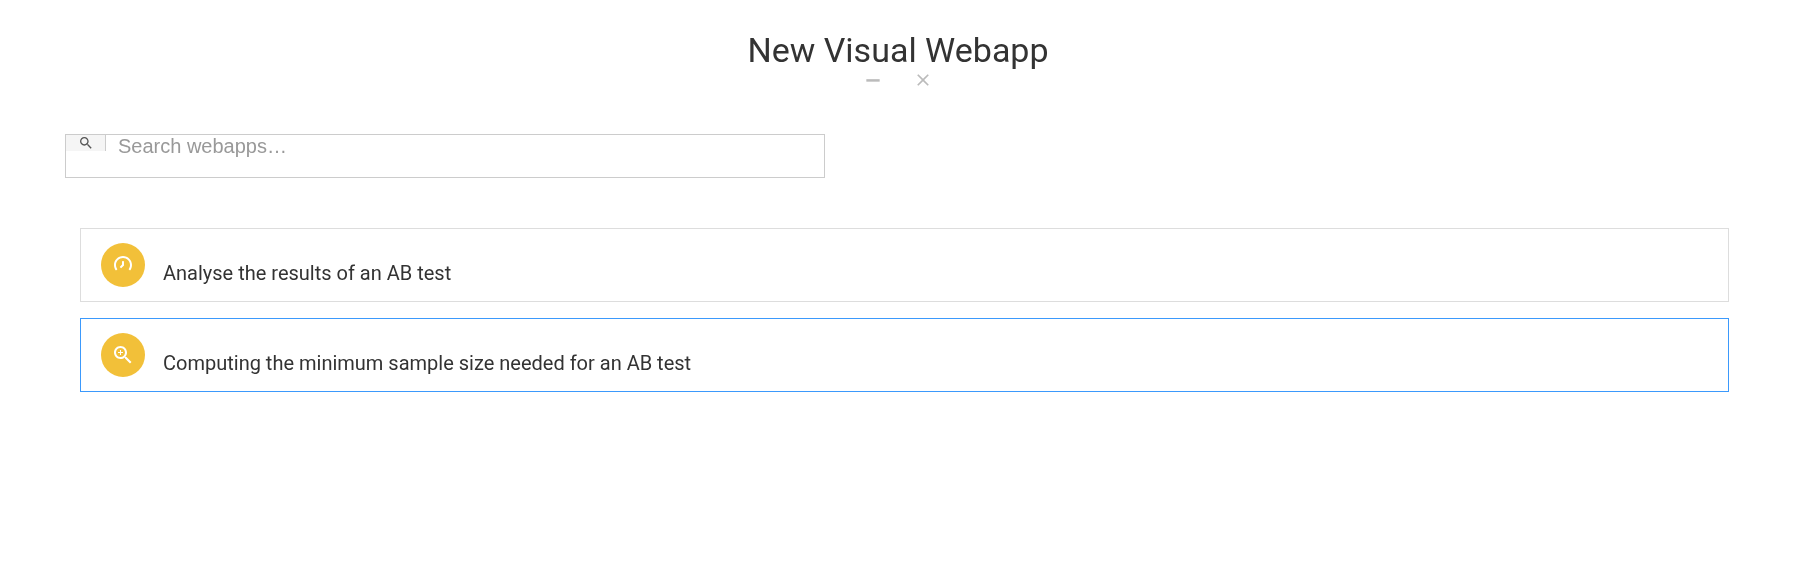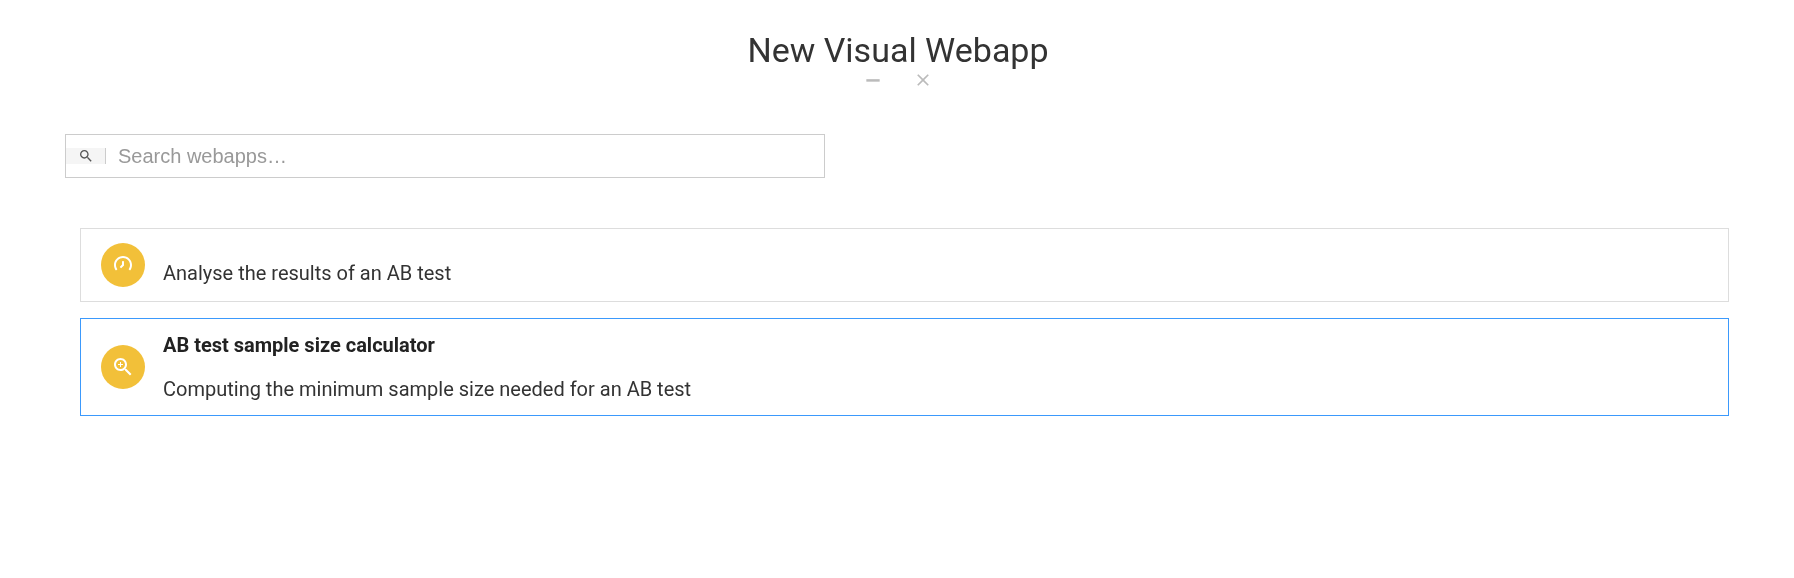--- a/index.html
+++ b/index.html
@@ -37,21 +37,21 @@
       cursor: pointer;
       font-size: 24px;
       line-height: 1;
       font-weight: bold;
     }
     .content {
       padding: 40px 65px 0 65px;
     }
     .search-container {
       display: flex;
-      align-items: center;
+      align-items: flex-start;
       border: 1px solid #cccccc;
       width: 760px;
       height: 44px;
     }
     .search-icon-box {
       width: 40px;
       background: #f5f5f5;
       border-right: 1px solid #cccccc;
       display: flex;
       align-items: center;
@@ -164,18 +164,17 @@
       </div>
     </div>
 
     <div class="webapp-item selected">
       <div class="webapp-icon">
         <svg viewBox="0 0 24 24">
             <path d="M15.5 14h-.79l-.28-.27C15.41 12.59 16 11.11 16 9.5 16 5.91 13.09 3 9.5 3S3 5.91 3 9.5 5.91 16 9.5 16c1.61 0 3.09-.59 4.23-1.57l.27.28v.79l5 4.99L20.49 19l-4.99-5zm-6 0C7.01 14 5 11.99 5 9.5S7.01 5 9.5 5 14 7.01 14 9.5 11.99 14 9.5 14zM10 7H9v2H7v1h2v2h1v-2h2V9h-2z"></path>
           </svg>
       </div>
       <div class="webapp-text">
-        <div class="webapp-title">AB test sample size calculator</div>
         <div class="webapp-desc">Computing the minimum sample size needed for an AB test</div>
       </div>
     </div>
   </div>
 </div>
 
 </body></html>

